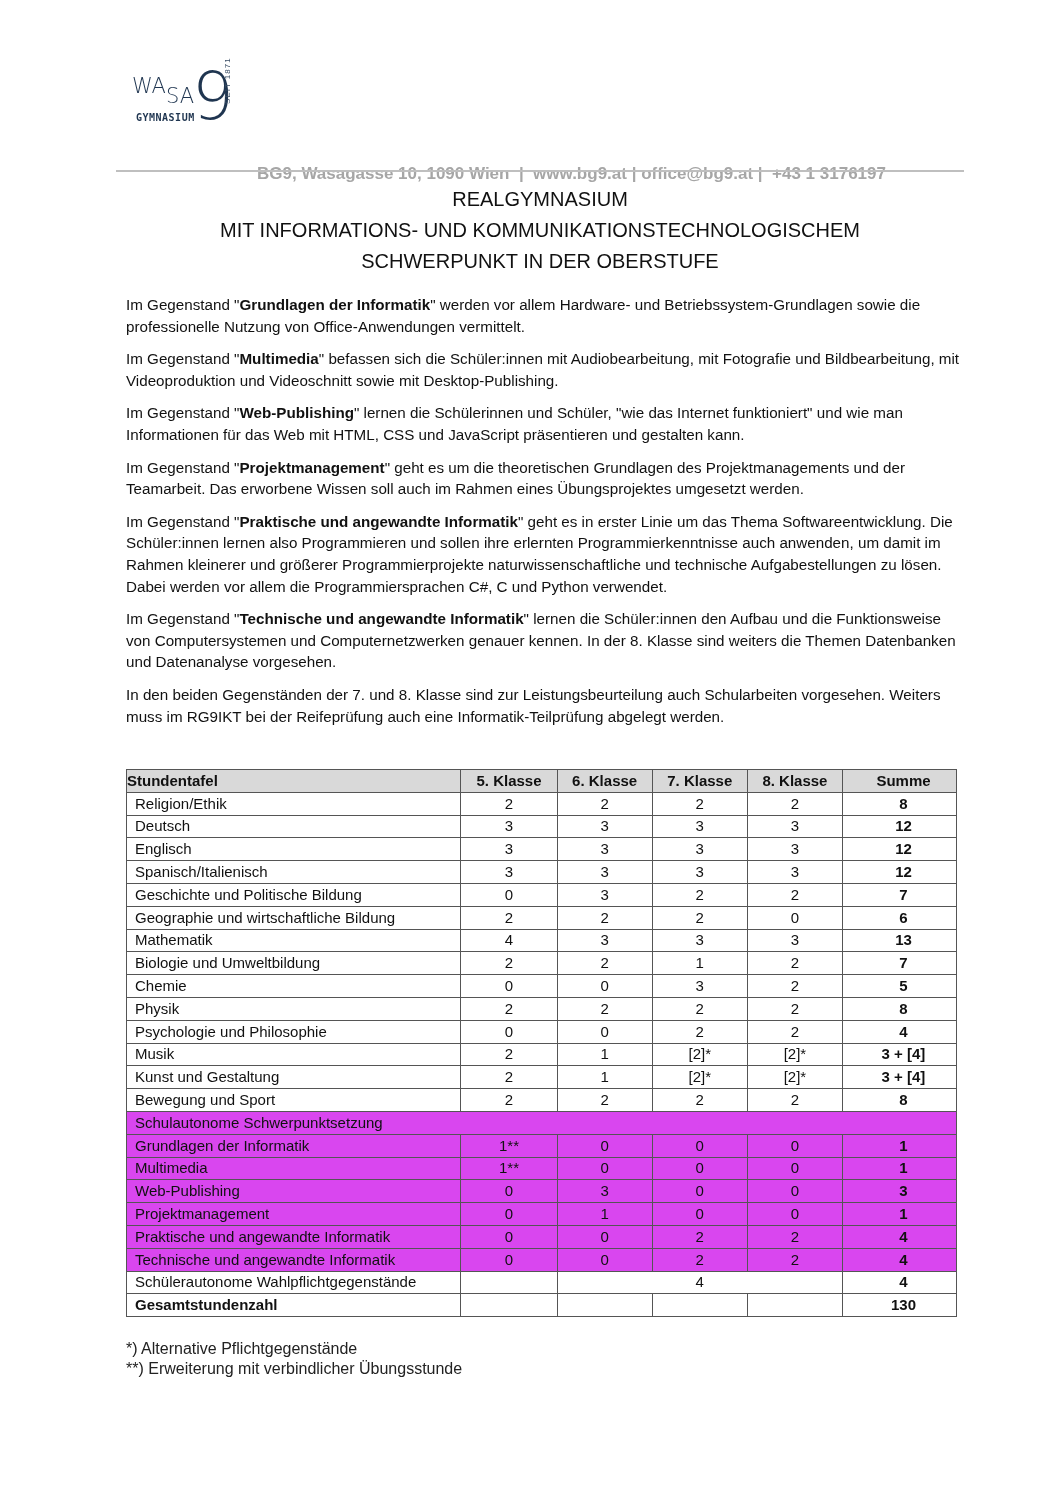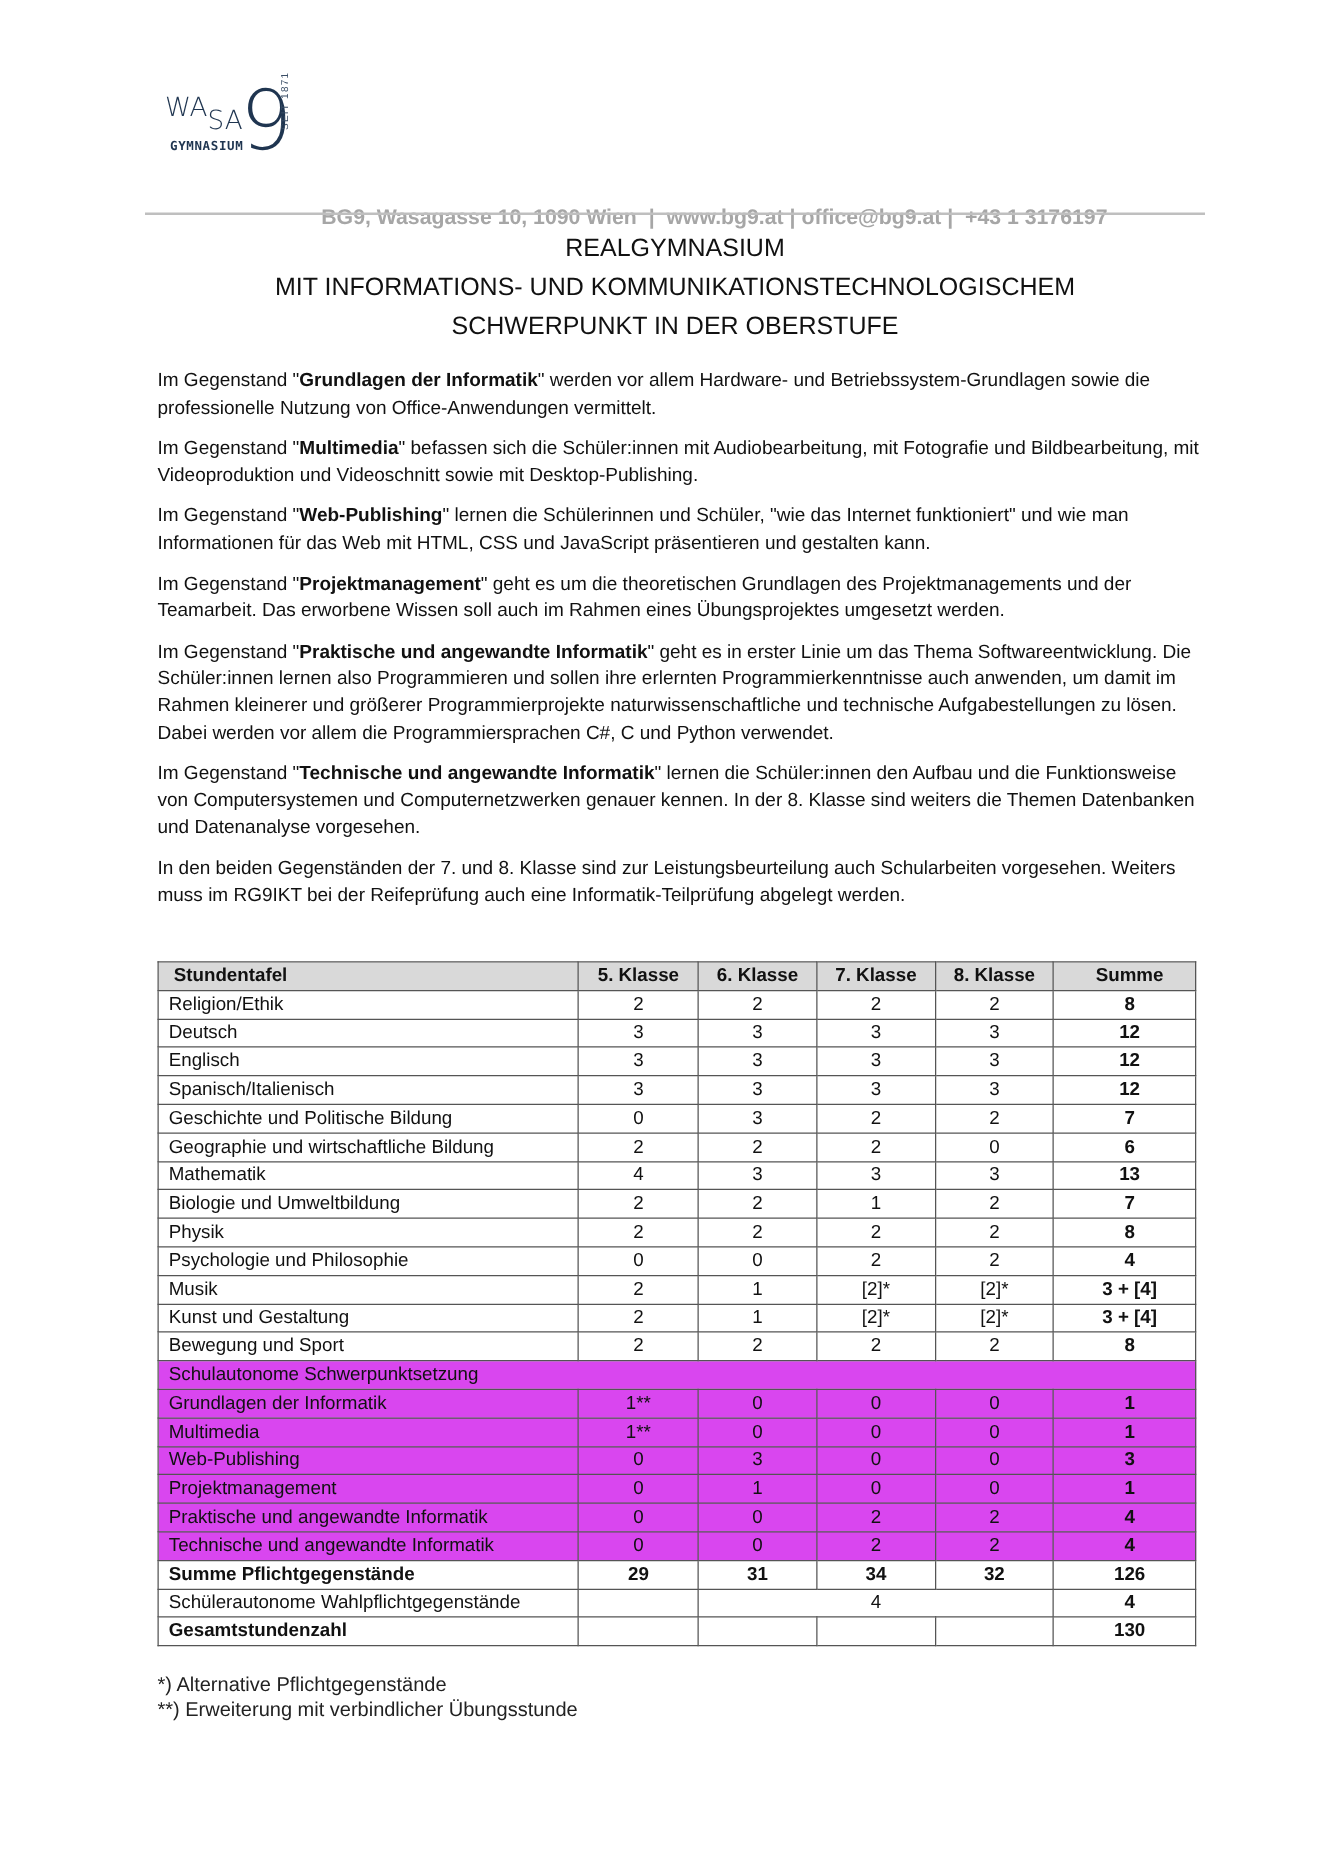--- a/index.html
+++ b/index.html
@@ -16,21 +16,21 @@
   .hr { position: absolute; left: 116px; top: 170px; width: 848px; height: 2px; background: #bfbfbf; }
   .title { position: absolute; left: 120px; top: 184px; width: 840px; text-align: center; font-weight: normal; font-size: 20px; line-height: 31px; }
   .body { position: absolute; left: 126px; top: 294px; width: 840px; font-size: 15.2px; line-height: 21.6px; }
   .body p { margin: 0 0 11px 0; }
   .body b { font-weight: bold; }
   table.st { position: absolute; left: 126px; top: 769px; width: 831px; border-collapse: collapse; font-size: 15px; }
   table.st td { border: 1px solid #555; height: 21.8px; padding: 0 8px; line-height: 20px; }
   table.st td.num { text-align: center; }
   table.st td.sum { text-align: center; font-weight: bold; padding-left: 16px; }
   table.st tr.head td { background: #d9d9d9; font-weight: bold; text-align: center; }
-  table.st tr.head td:first-child { text-align: left; padding-left: 12px; }
+  table.st tr.head td:first-child { text-align: left; padding-left: 0; }
   table.st tr.gray td { background: #d946ef; }
   table.st tr.bold td { font-weight: bold; }
   .c0 { width: 322px; } .c1 { width: 80px; } .c2 { width: 79px; } .c3 { width: 79px; } .c4 { width: 79px; } .c5 { width: 90px; }
   .foot { position: absolute; left: 126px; font-size: 16px; color: #222; }
 </style>
 </head>
 <body>
 
 <div class="logo">
   <div class="wasa"><span class="w">WA</span><span class="sa">SA</span></div>
@@ -125,20 +125,28 @@
       </tr>
       <tr>
         <td class="c0">Biologie und Umweltbildung</td>
         <td class="c1 num">2</td>
         <td class="c2 num">2</td>
         <td class="c3 num">1</td>
         <td class="c4 num">2</td>
         <td class="c5 sum">7</td>
       </tr>
       <tr>
+        <td class="c0">Chemie</td>
+        <td class="c1 num">0</td>
+        <td class="c2 num">0</td>
+        <td class="c3 num">3</td>
+        <td class="c4 num">2</td>
+        <td class="c5 sum">5</td>
+      </tr>
+      <tr>
         <td class="c0">Physik</td>
         <td class="c1 num">2</td>
         <td class="c2 num">2</td>
         <td class="c3 num">2</td>
         <td class="c4 num">2</td>
         <td class="c5 sum">8</td>
       </tr>
       <tr>
         <td class="c0">Psychologie und Philosophie</td>
         <td class="c1 num">0</td>
@@ -214,28 +222,20 @@
         <td class="c4 num">2</td>
         <td class="c5 sum">4</td>
       </tr>
       <tr class="gray">
         <td class="c0">Technische und angewandte Informatik</td>
         <td class="c1 num">0</td>
         <td class="c2 num">0</td>
         <td class="c3 num">2</td>
         <td class="c4 num">2</td>
         <td class="c5 sum">4</td>
-      </tr>
-      <tr class="bold">
-        <td class="c0">Summe Pflichtgegenstände</td>
-        <td class="c1 num">29</td>
-        <td class="c2 num">31</td>
-        <td class="c3 num">34</td>
-        <td class="c4 num">32</td>
-        <td class="c5 sum">126</td>
       </tr>
       <tr>
         <td class="c0" colspan="1">Schülerautonome Wahlpflichtgegenstände</td>
         <td class="c1 num" colspan="1"></td>
         <td class="num" colspan="3">4</td>
         <td class="c5 sum" colspan="1">4</td>
       </tr>
       <tr>
         <td class="c0" style="font-weight: bold;">Gesamtstundenzahl</td>
         <td class="c1 num"></td>

